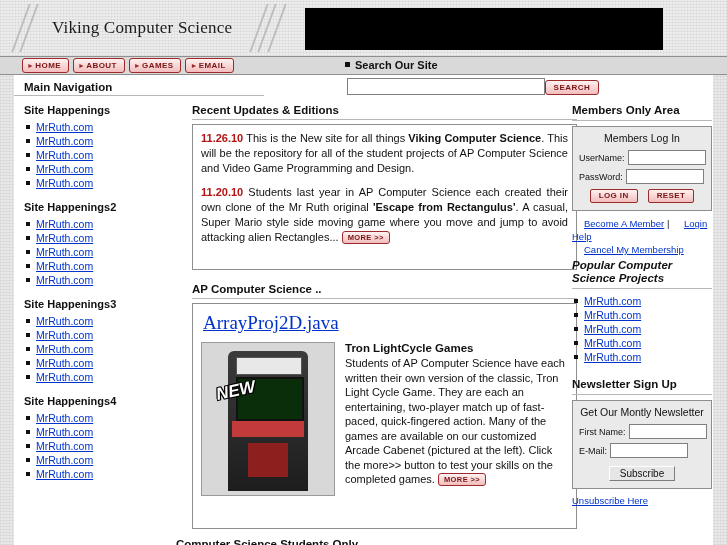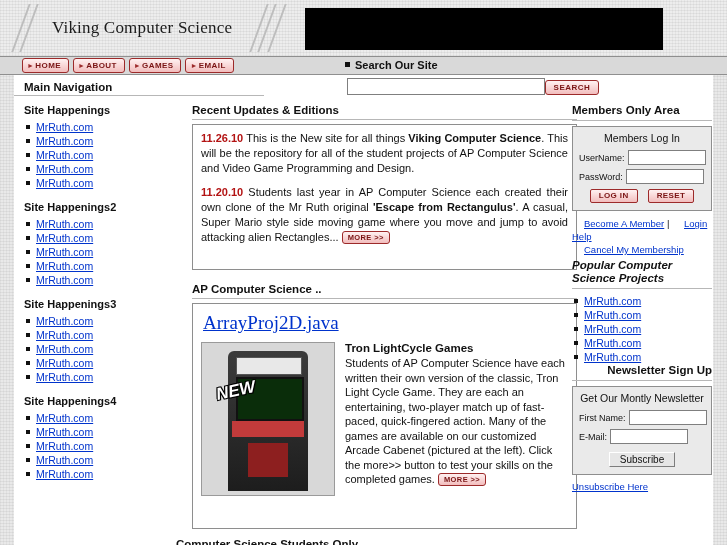--- a/index.html
+++ b/index.html
@@ -577,21 +577,21 @@
     <div class="rt-heading" style="margin-top:3px;font-style:italic;">Popular Computer Science Projects</div>
     <div class="rt-rule"></div>
     <ul class="linklist">
       <li><a href="#">MrRuth.com</a></li>
       <li><a href="#">MrRuth.com</a></li>
       <li><a href="#">MrRuth.com</a></li>
       <li><a href="#">MrRuth.com</a></li>
       <li><a href="#">MrRuth.com</a></li>
     </ul>
 
-    <div class="rt-heading" style="text-align:right;">Newsletter Sign Up</div>
+    <div class="rt-heading" style="margin-top:14px;">Newsletter Sign Up</div>
     <div class="rt-rule"></div>
     <div class="widget">
       <div class="widget-title">Get Our Montly Newsletter</div>
       <div class="field-row">
         <label>First Name:</label>
         <input type="text" style="">
       </div>
       <div class="field-row">
         <label>E-Mail:</label>
         <input type="text" style="">

